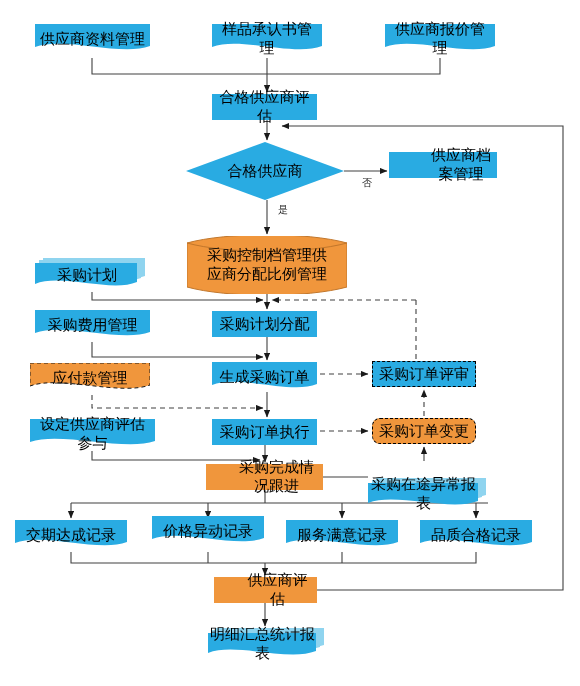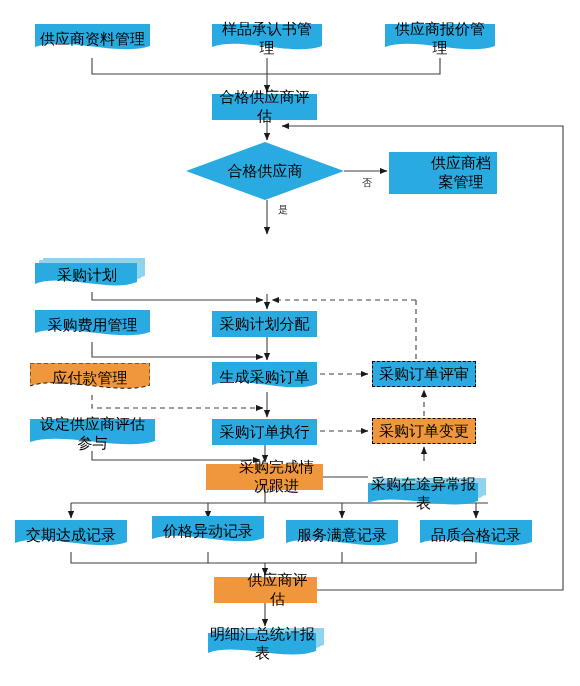--- a/index.html
+++ b/index.html
@@ -170,24 +170,32 @@
     <span class="lbl">合格供应商评估</span>
   </div>
 
   <div class="node diamond" style="left:186px;top:142px;width:158px;height:58px;">
     <svg class="shape" viewBox="0 0 158 58" preserveAspectRatio="none">
       <path d="M79,0 L158,29 L79,58 L0,29 Z" fill="#29ABE2"></path>
     </svg>
     <span class="lbl">合格供应商</span>
   </div>
 
-  <div class="node rect-blue" style="left:389px;top:152px;width:108px;height:42px;padding-left:36px;">
+  <div class="node rect-blue" style="left:389px;top:152px;width:108px;height:26px;padding-left:36px;">
     <span class="lbl">供应商档案管理</span>
   </div>
 
+  <div class="node drum" style="left:187px;top:236px;width:160px;height:58px;">
+    <svg class="shape" viewBox="0 0 160 58" preserveAspectRatio="none">
+      <path d="M0,7 C40,-4 120,-4 160,7 V51 C120,62 40,62 0,51 Z" fill="#F0963C" stroke="#C1762B" stroke-width="1"></path>
+      <path d="M0,7 C40,18 120,18 160,7" fill="none" stroke="#C1762B" stroke-width="1"></path>
+    </svg>
+    <span class="lbl">采购控制档管理供
+应商分配比例管理</span>
+  </div>
 
   <div class="node stackdoc" style="left:35px;top:258px;width:110px;height:32px;">
     <svg class="shape" viewBox="0 0 110 32" preserveAspectRatio="none">
       <path d="M8,0 H110 V18 C92,25 60,18 52,20 L52,4 H8 Z" fill="#8FD4EF"></path>
       <path d="M4,2 H106 V20 C88,27 56,20 48,22 L48,6 H4 Z" fill="#8FD4EF"></path>
       <path d="M0,5 H102 V24 C76,35 26,15 0,26 Z" fill="#29ABE2"></path>
     </svg>
     <span class="lbl" style="margin-left:-6px;margin-top:2px;">采购计划</span>
   </div>
 
@@ -224,21 +232,21 @@
     <svg class="shape" viewBox="0 0 125 30" preserveAspectRatio="none">
       <path d="M0,0 H125 V22 C94,33 31,12 0,23 Z" fill="#29ABE2"></path>
     </svg>
     <span class="lbl">设定供应商评估参与</span>
   </div>
 
   <div class="node rect-blue" style="left:212px;top:419px;width:105px;height:26px;">
     <span class="lbl">采购订单执行</span>
   </div>
 
-  <div class="node dash-orange" style="left:372px;top:418px;width:104px;height:26px;">
+  <div class="node dash-orange" style="left:372px;top:418px;width:104px;height:26px;border-radius:8px;">
     <span class="lbl">采购订单变更</span>
   </div>
 
   <div class="node rect-orange" style="left:206px;top:464px;width:117px;height:26px;">
     <span class="lbl">采购完成情况跟进</span>
   </div>
 
   <div class="node stackdoc" style="left:368px;top:478px;width:118px;height:30px;">
     <svg class="shape" viewBox="0 0 118 30" preserveAspectRatio="none">
       <path d="M8,0 H118 V17 C98,24 64,17 56,19 L56,4 H8 Z" fill="#8FD4EF"></path>

